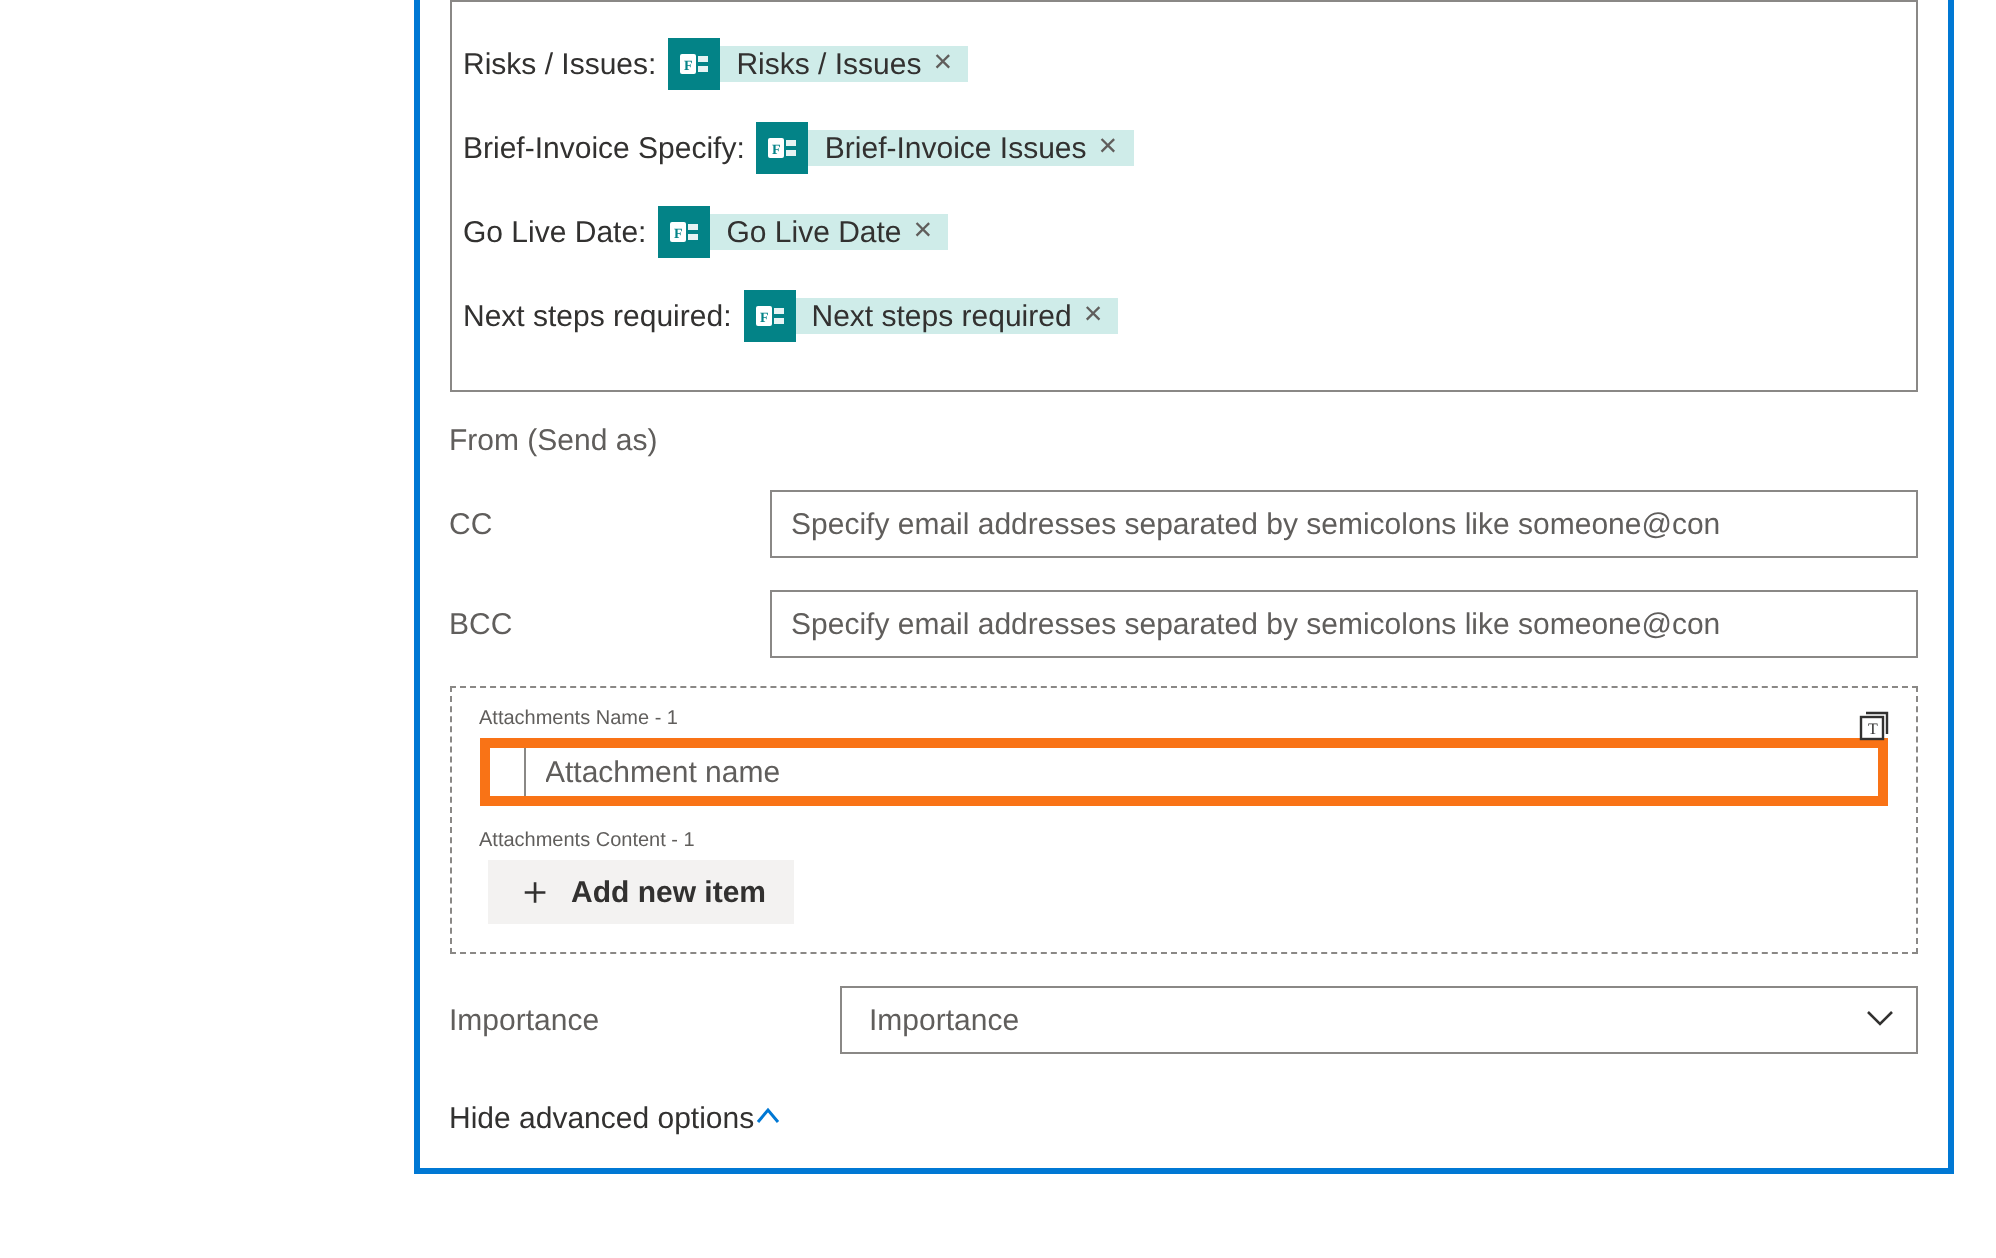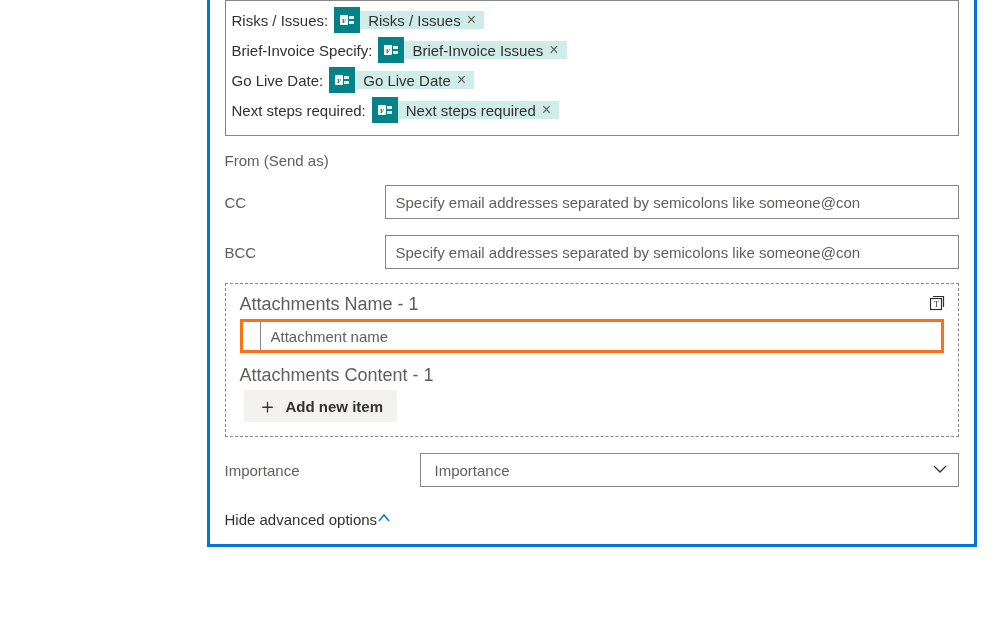--- a/index.html
+++ b/index.html
@@ -23,21 +23,21 @@
     }
     .shell { padding-left: 185px; }
     .bordered-top {
       border: 1px solid #8a8886;
       margin: 0 15px 8px 15px;
       padding: 2px 6px 8px 6px;
     }
     .token-line {
       display: flex;
       align-items: center;
-      margin: 4px 0;
+      margin: 16px 0;
       font-size: 15px;
     }
     .token-line .lbl {
       color: #323130;
       margin-right: 6px;
       white-space: nowrap;
     }
     .token-badge { display: inline-flex; align-items: center; }
     .token-ico {
       width: 26px; height: 26px;
@@ -83,27 +83,27 @@
     .field-row .finput::placeholder { color: #605e5c; }
 
     .attach-box {
       border: 1px dashed #8a8886;
       margin: 6px 15px;
       padding: 10px 14px 14px 14px;
       position: relative;
     }
     .attach-box .box-title {
       color: #605e5c;
-      font-size: 18px;
+      font-size: 10px;
       margin-bottom: 4px;
     }
     .attach-input-wrap {
       display: flex;
       align-items: center;
-      border: 3px solid #f97316;
+      border: 5px solid #f97316;
       height: 34px;
       margin-bottom: 12px;
     }
     .attach-input-wrap .stub {
       width: 18px; height: 100%;
       border-right: 1px solid #8a8886;
     }
     .attach-input-wrap input {
       flex: 1;
       border: none;

